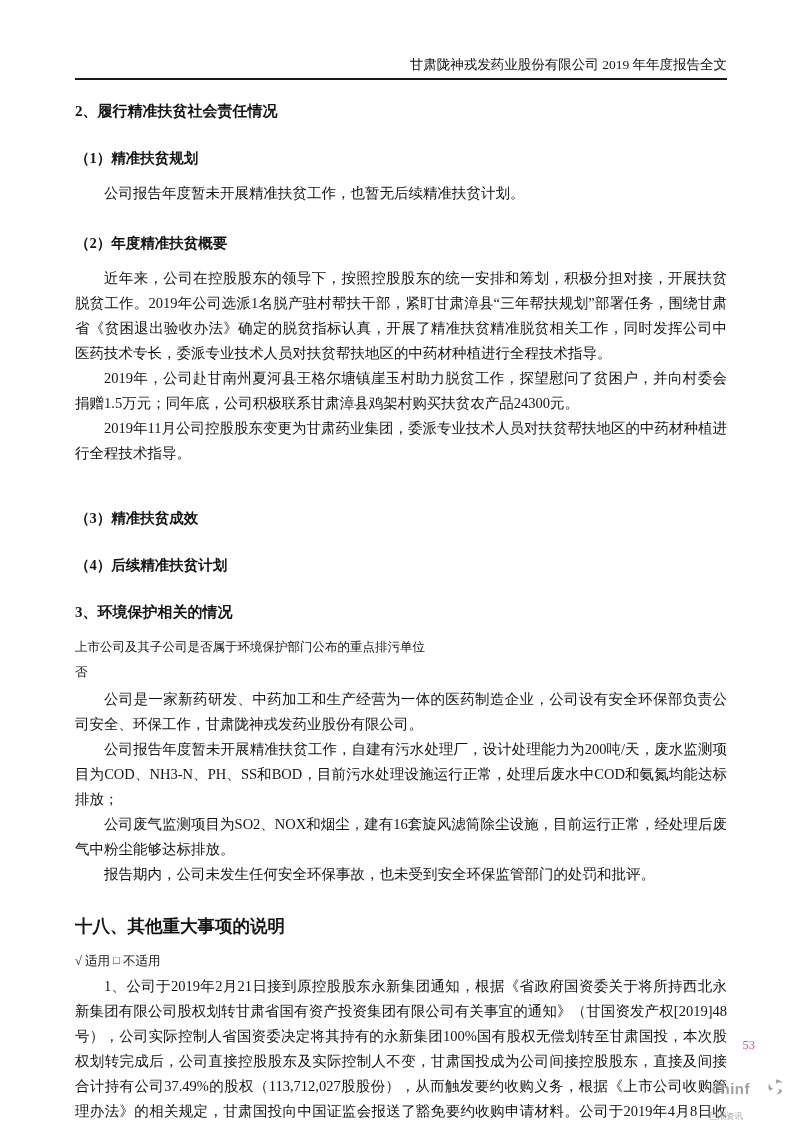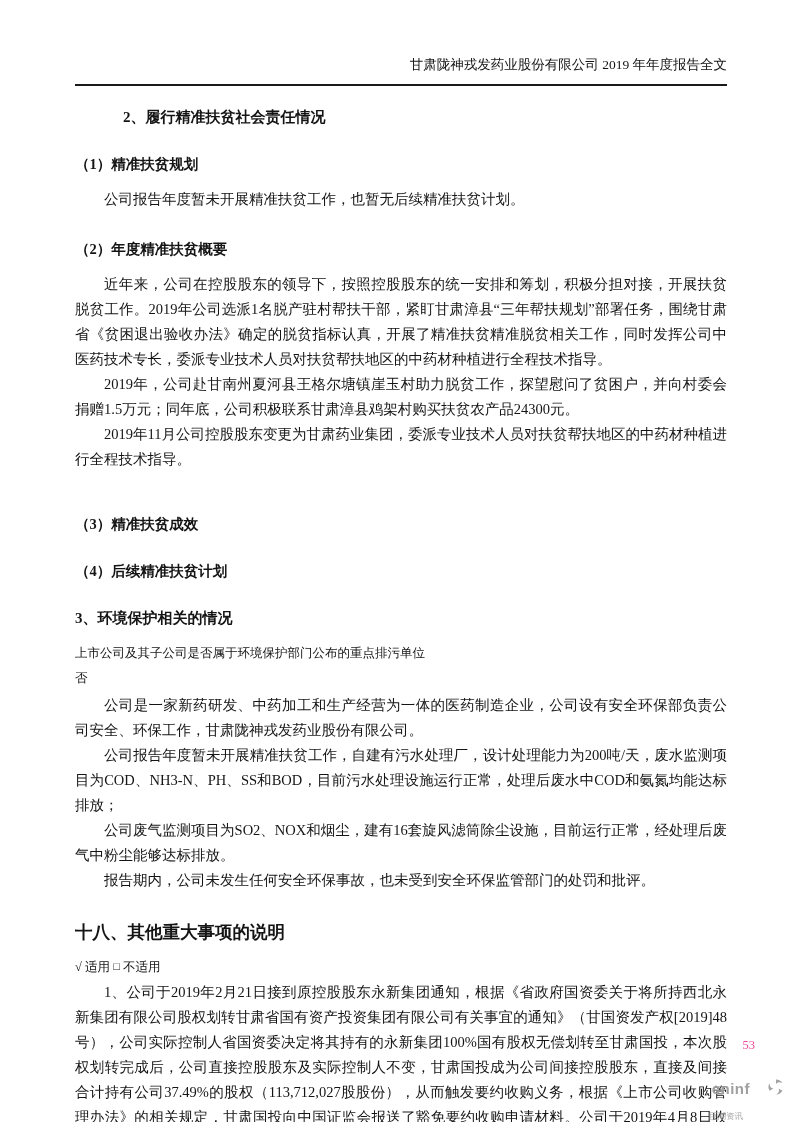--- a/index.html
+++ b/index.html
@@ -9,21 +9,21 @@
     height: 1122px;
     margin: 0 auto;
     background: #ffffff;
     font-family: "Liberation Serif", "DejaVu Serif", serif;
     color: #141414;
     overflow: hidden;
   }
   .header {
     margin: 0 66px 0 75px;
     padding-top: 56px;
-    padding-bottom: 11px;
+    padding-bottom: 5px;
     border-bottom: 2px solid #1a1a1a;
     text-align: right;
     font-size: 13.5px;
     line-height: 17px;
   }
   .content {
     margin: 0 66px 0 75px;
     text-align: justify;
   }
   .h-num {
@@ -51,21 +51,21 @@
     margin: 0;
   }
   .small-line {
     font-size: 12.5px;
     line-height: 17px;
     margin: 0;
   }
   .mt-head { margin-top: 27px; }
   .mt-para { margin-top: 13px; }
   .mt-gap  { margin-top: 42px; }
-  .mt-sec  { margin-top: 21px; margin-left: 48px; }
+  .mt-sec  { margin-top: 21px; }
   .mt-sm   { margin-top: 17px; }
   .page-number {
     position: absolute;
     top: 1038px;
     right: 38px;
     font-size: 12.5px;
     color: #ec4899;
   }
   .logo {
     position: absolute;

